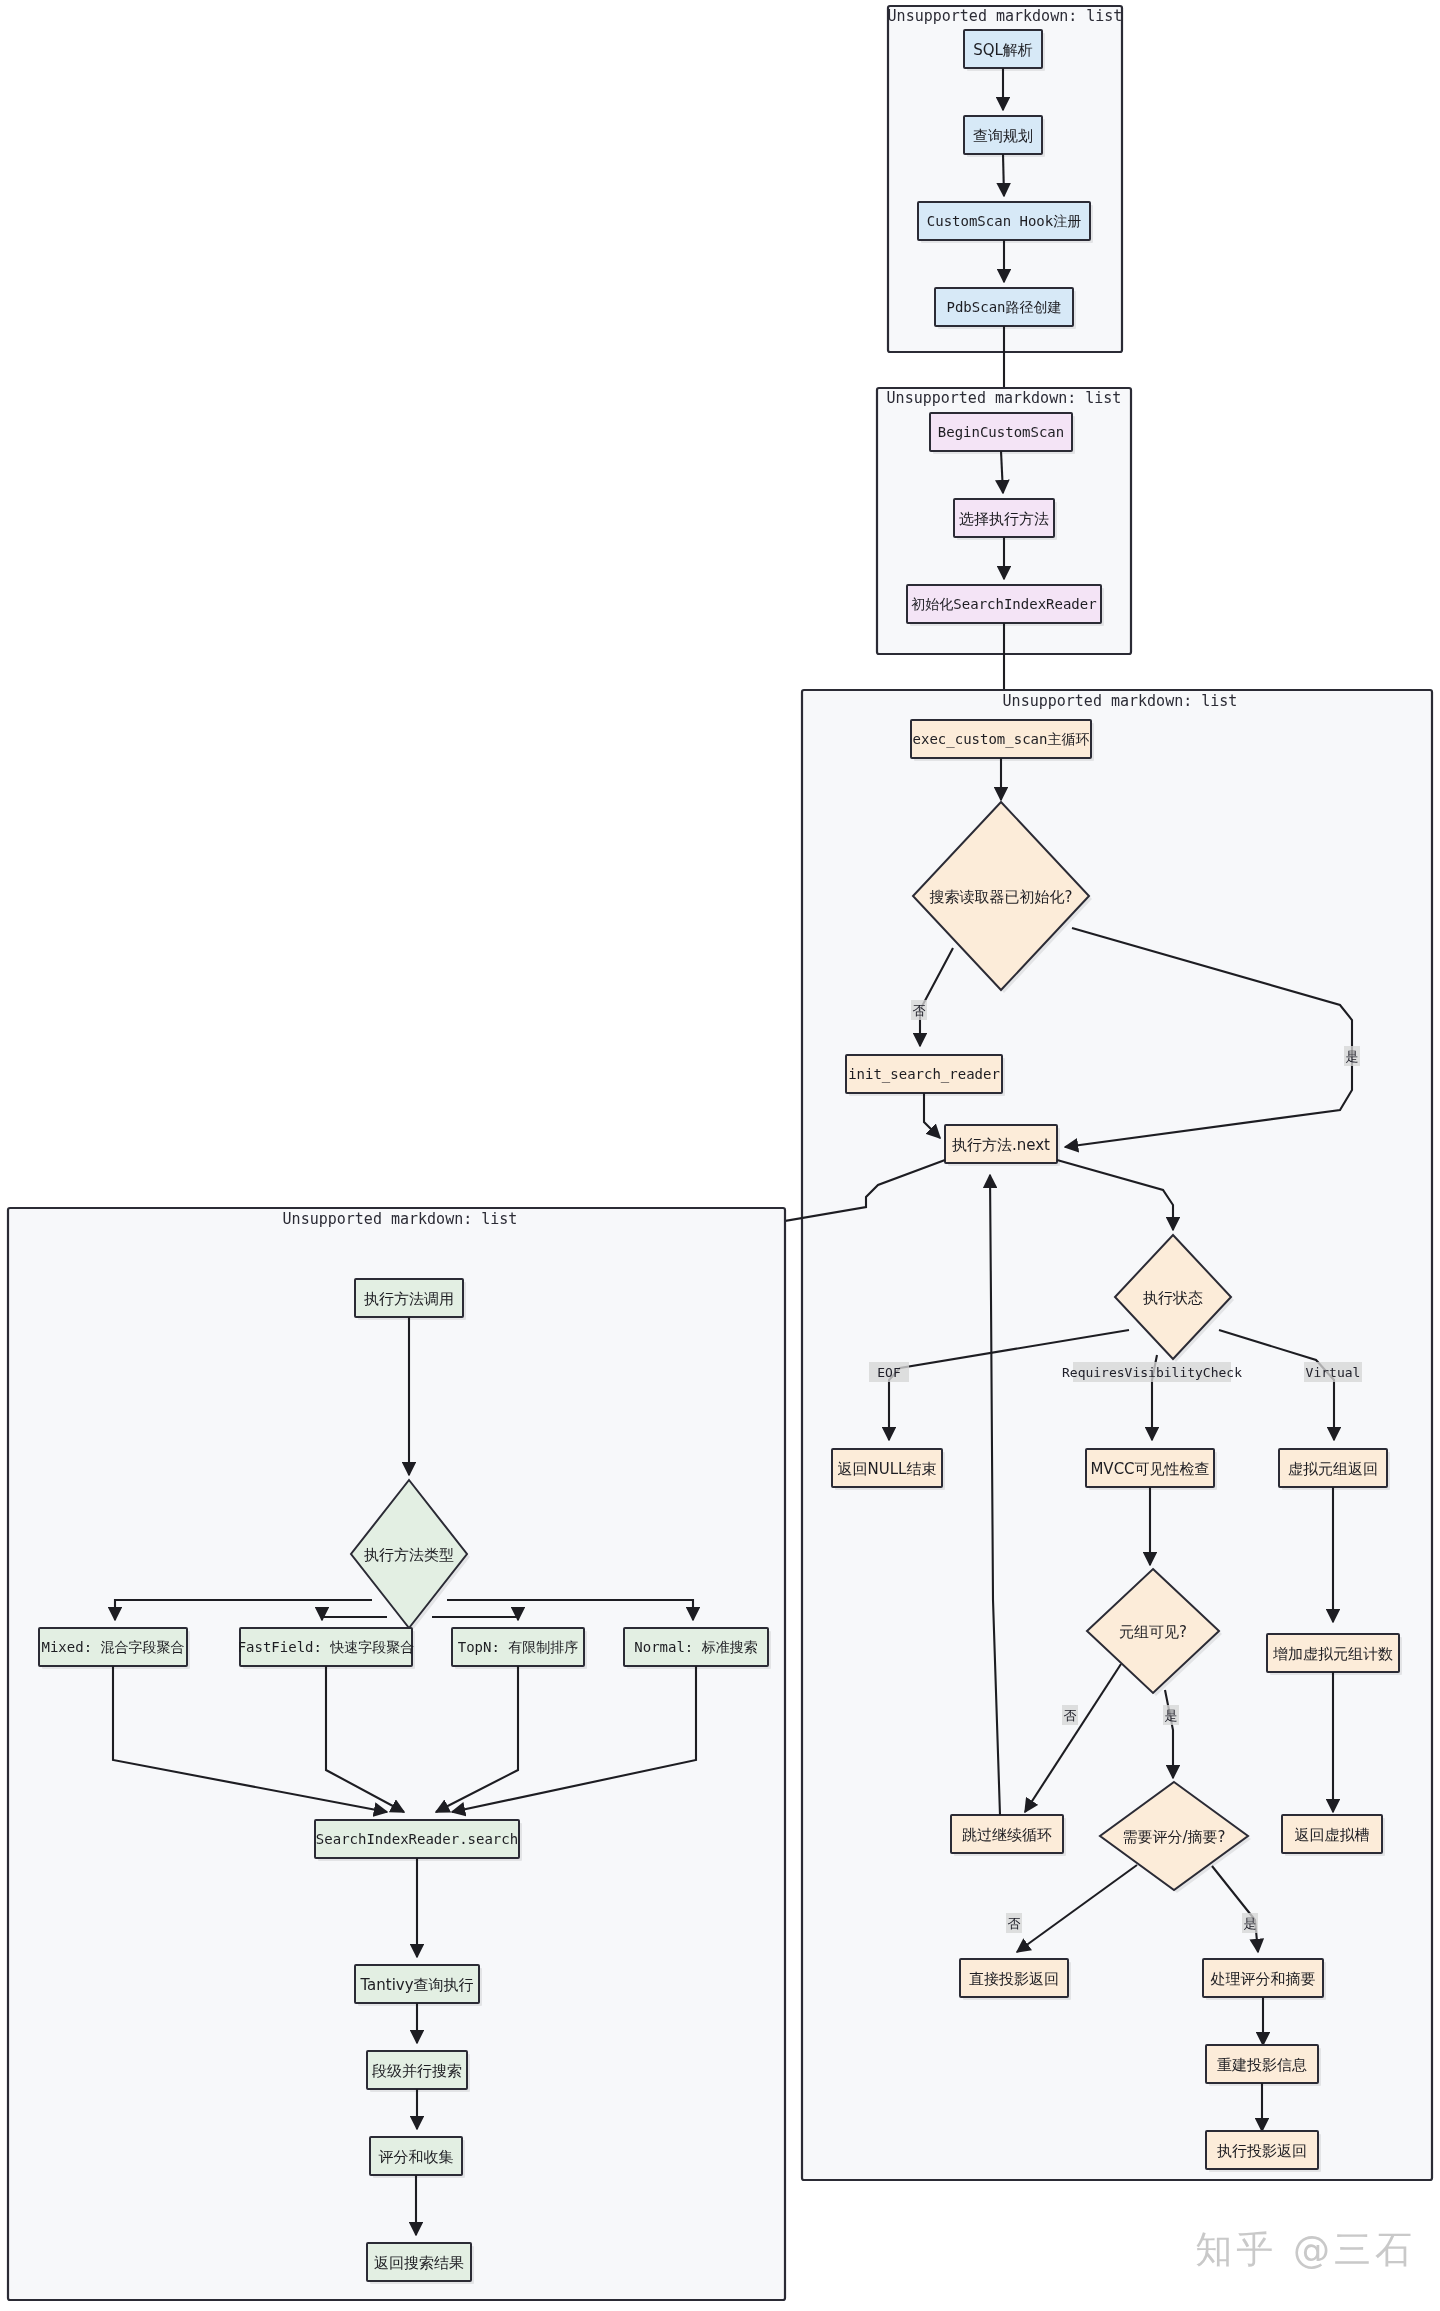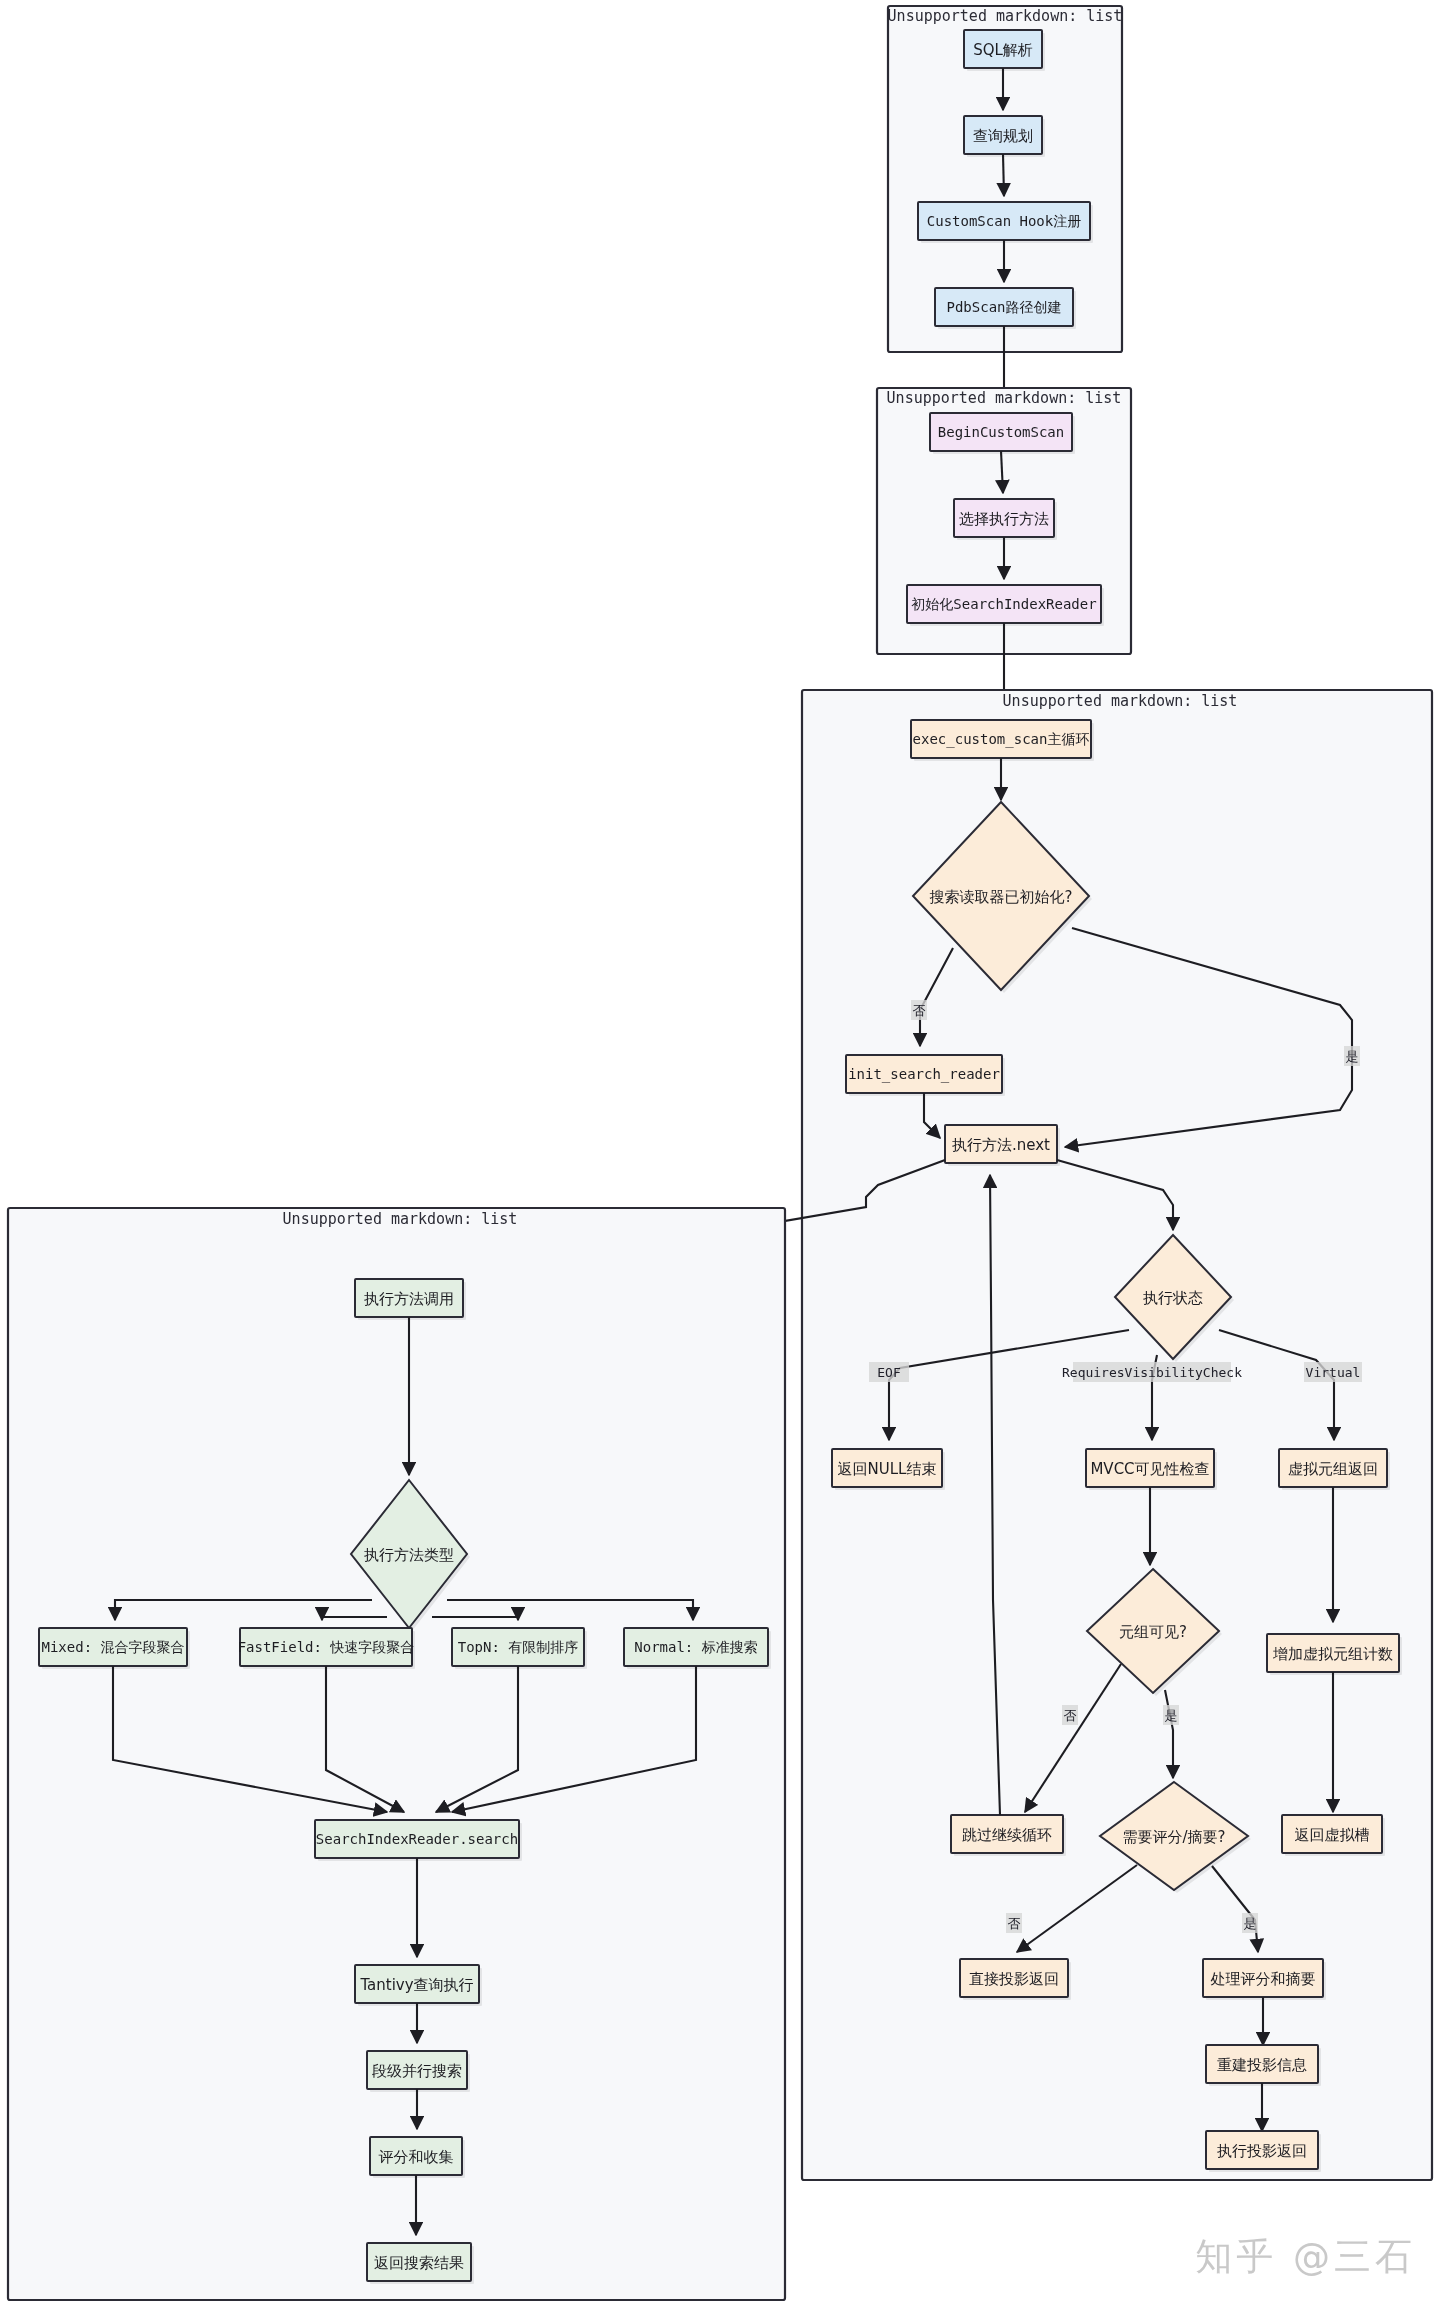--- a/index.html
+++ b/index.html
@@ -18,21 +18,21 @@
   .n-orange{fill:#fcecd9;}
   .n-green{fill:#e3efe3;}
   .node-text{font-size:15px;fill:#1d1d22;text-anchor:middle;dominant-baseline:middle;}
   .mono{font-family:"DejaVu Sans Mono","Liberation Mono",monospace;font-size:14px;}
   .edge{fill:none;stroke:#1d1d22;stroke-width:2.1;}
   .edge-label-bg{fill:#d6d6d6;opacity:.78;}
   .edge-label{font-size:13px;fill:#20202a;text-anchor:middle;dominant-baseline:middle;
      font-family:"DejaVu Sans Mono","Liberation Mono",monospace;}
   .shadow{fill:#00000014;}
   #watermark{
-    position:absolute;right:24px;bottom:29px;
+    position:absolute;right:24px;bottom:36px;
     font-size:37px;color:#c9c9c9;letter-spacing:4px;
     font-family:"DejaVu Sans","Liberation Sans",sans-serif;
     user-select:none;white-space:nowrap;
   }
 </style>
 </head>
 <body>
 
 <svg id="diagram" viewBox="0 0 1440 2311" xmlns="http://www.w3.org/2000/svg">
 

